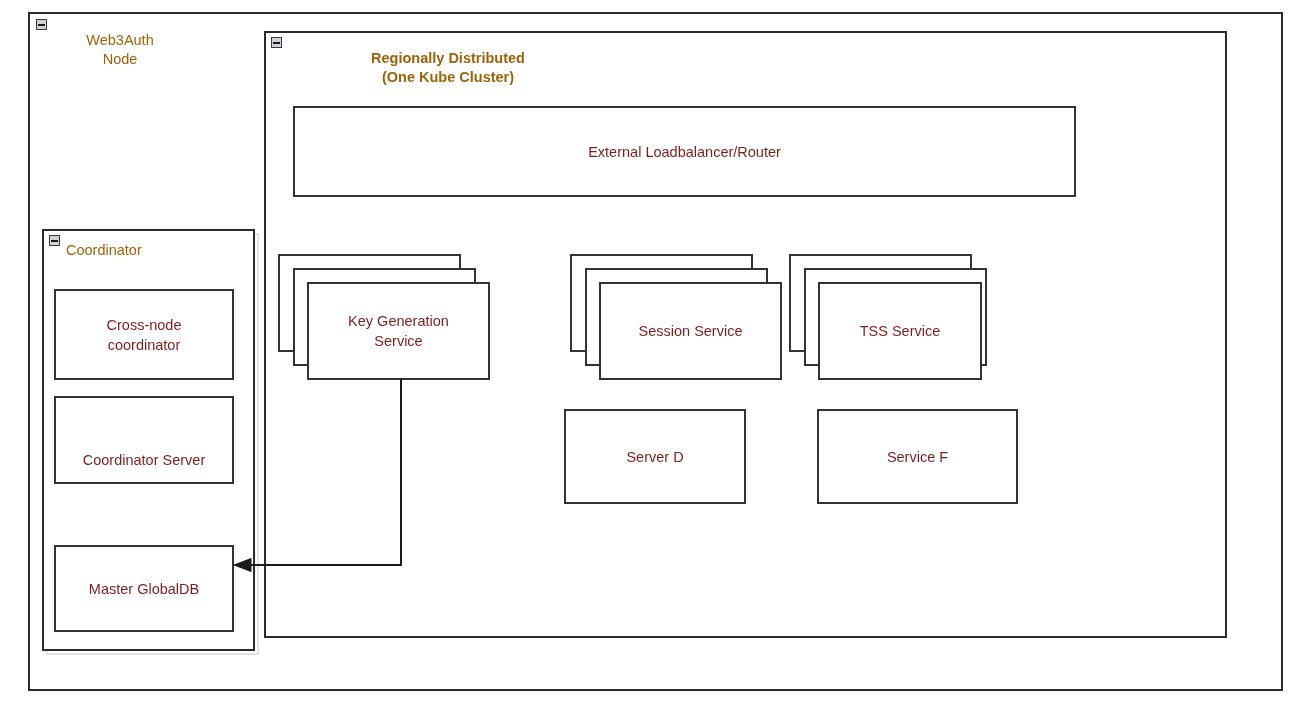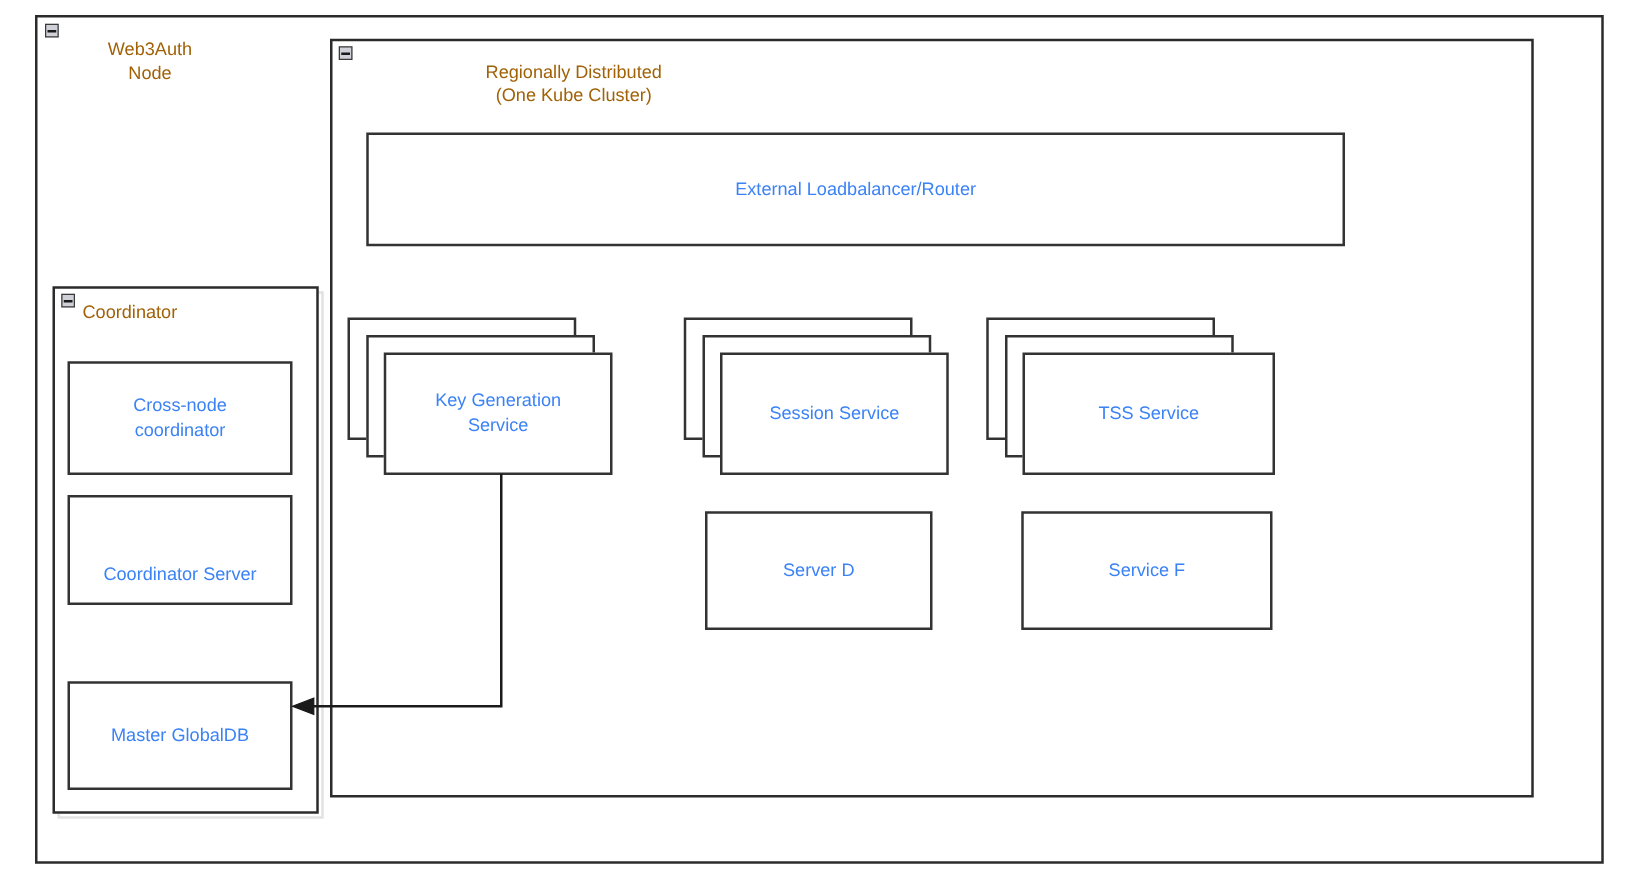--- a/index.html
+++ b/index.html
@@ -68,21 +68,21 @@
   }
   .container-title.left {
     text-align: left;
   }
   .box-label {
     position: absolute;
     left: 0;
     right: 0;
     font-size: 14.5px;
     line-height: 20px;
-    color: #3b82f6;
+    color: #7f1d1d;
     text-align: center;
     white-space: pre-line;
     pointer-events: none;
   }
   .box-label.centered {
     top: 50%;
     transform: translateY(-50%);
   }
 
   
@@ -120,48 +120,48 @@
 
   <div class="container-title" style="left:52px; top:31px; width:136px;">Web3Auth
 Node</div>
 
   <div class="box container-box" style="left:264px; top:31px; width:963px; height:607px;"></div>
 
   <div class="collapse-icon" style="left:271px; top:37px;">
     <span class="bar"></span>
   </div>
 
-  <div class="container-title" style="left:299px; top:49px; width:320px;">Regionally Distributed
+  <div class="container-title" style="left:288px; top:49px; width:320px;font-weight:bold;">Regionally Distributed
 (One Kube Cluster)</div>
 
   <div class="box" style="left:293px; top:106px; width:783px; height:91px;">
     <span class="box-label centered">External Loadbalancer/Router</span>
   </div>
 
   <div class="stack" style="left:278px; top:254px; width:252px; height:126px;">
     <div class="layer" style="left:0px; top:0px; width:183px; height:98px;"></div>
     <div class="layer" style="left:15px; top:14px; width:183px; height:98px;"></div>
     <div class="layer" style="left:29px; top:28px; width:183px; height:98px;">
       <span class="box-label centered">Key Generation
 Service</span>
     </div>
   </div>
 
-  <div class="stack" style="left:547px; top:254px; width:244px; height:126px;">
+  <div class="stack" style="left:570px; top:254px; width:244px; height:126px;">
     <div class="layer" style="left:0px; top:0px; width:183px; height:98px;"></div>
     <div class="layer" style="left:15px; top:14px; width:183px; height:98px;"></div>
     <div class="layer" style="left:29px; top:28px; width:183px; height:98px;">
       <span class="box-label centered">Session Service</span>
     </div>
   </div>
 
   <div class="stack" style="left:789px; top:254px; width:212px; height:126px;">
     <div class="layer" style="left:0px; top:0px; width:183px; height:98px;"></div>
     <div class="layer" style="left:15px; top:14px; width:183px; height:98px;"></div>
-    <div class="layer" style="left:29px; top:28px; width:202px; height:98px;">
+    <div class="layer" style="left:29px; top:28px; width:164px; height:98px;">
       <span class="box-label centered">TSS Service</span>
     </div>
   </div>
 
   <div class="box" style="left:564px; top:409px; width:182px; height:95px;">
     <span class="box-label centered">Server D</span>
   </div>
 
   <div class="box" style="left:817px; top:409px; width:201px; height:95px;">
     <span class="box-label centered">Service F</span>

